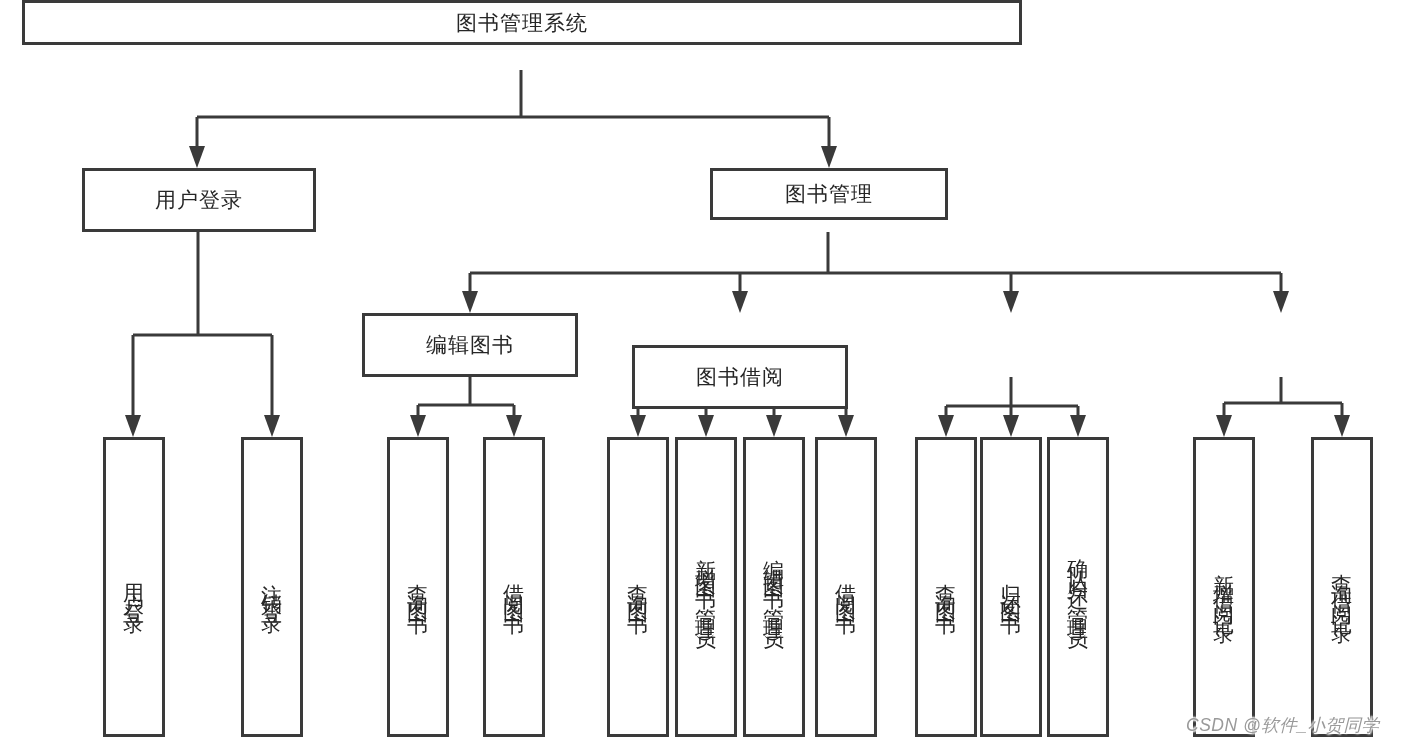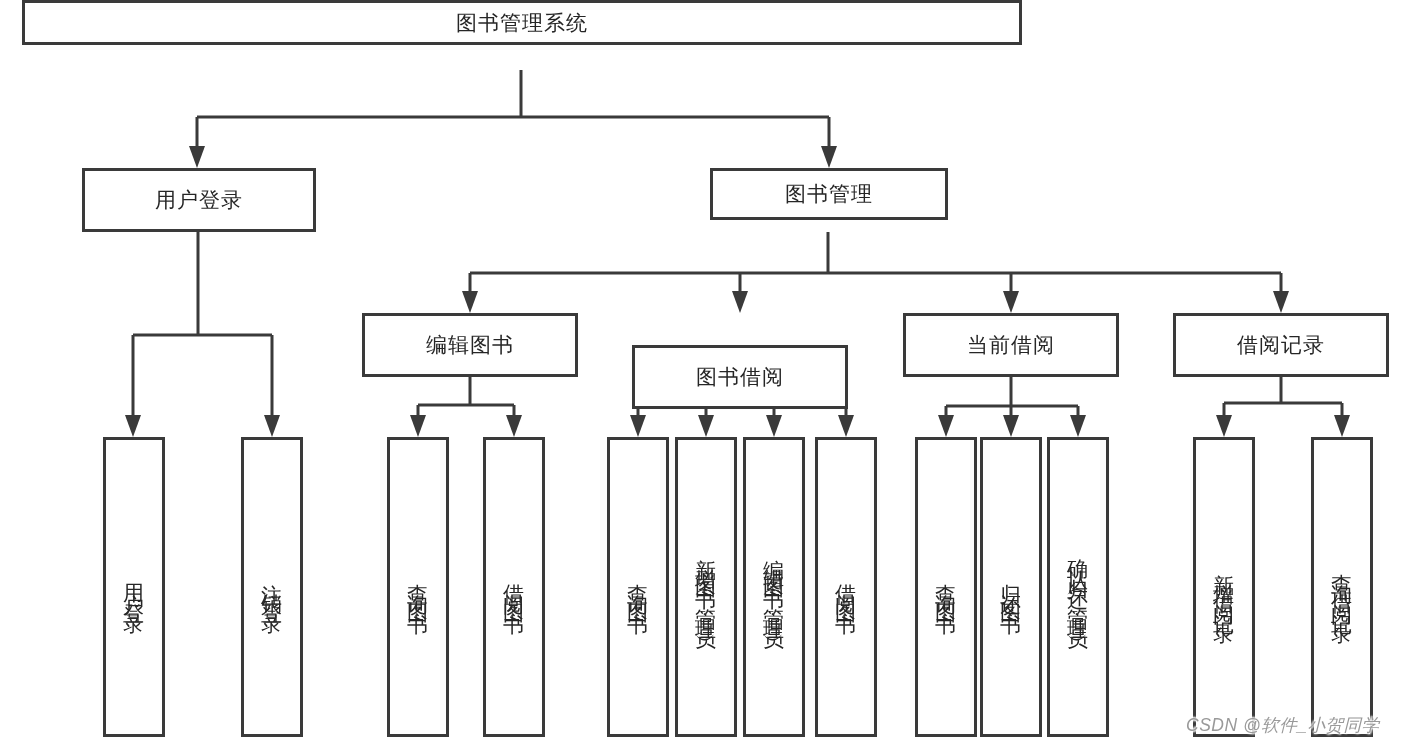--- a/index.html
+++ b/index.html
@@ -110,22 +110,20 @@
     </g>
   </svg>
 
   <div class="node" style="left:22px; top:0; width:1000px; height:45px;">图书管理系统</div>
 
   <div class="node" style="left:82px; top:168px; width:234px; height:64px;">用户登录</div>
   <div class="node" style="left:710px; top:168px; width:238px; height:52px;">图书管理</div>
 
   <div class="node" style="left:362px; top:313px; width:216px; height:64px;">编辑图书</div>
   <div class="node" style="left:632px; top:313px; width:216px; height:64px;margin-top:32px;">图书借阅</div>
-  <div class="node" style="left:903px; top:313px; width:216px; height:64px;">当前借阅</div>
-  <div class="node" style="left:1173px; top:313px; width:216px; height:64px;">借阅记录</div>
 
   <div class="node leaf" style="left:103px; top:437px; width:62px; height:300px;">用户登录</div>
   <div class="node leaf" style="left:241px; top:437px; width:62px; height:300px;">注销登录</div>
 
   <div class="node leaf" style="left:387px; top:437px; width:62px; height:300px;">查询图书</div>
   <div class="node leaf" style="left:483px; top:437px; width:62px; height:300px;">借阅图书</div>
 
   <div class="node leaf" style="left:607px; top:437px; width:62px; height:300px;">查询图书</div>
   <div class="node leaf" style="left:675px; top:437px; width:62px; height:300px;">新增图书（管理员）</div>
   <div class="node leaf" style="left:743px; top:437px; width:62px; height:300px;">编辑图书（管理员）</div>

